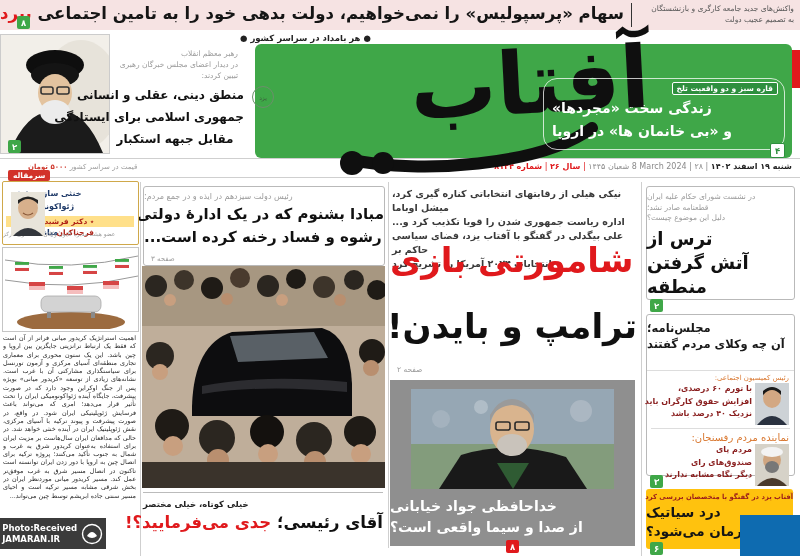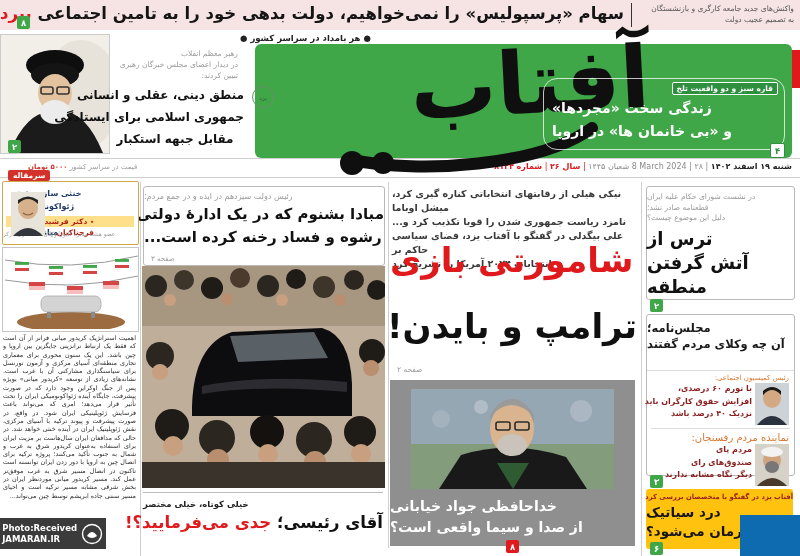--- a/index.html
+++ b/index.html
@@ -172,21 +172,21 @@
   <div class="c b" style="margin-top:2px;font-size:13.5px;line-height:19px;color:#151515">
     <div>درد سیاتیک</div>
     <div>چگونه درمان می‌شود؟</div>
   </div>
 </div>
 <div class="badge" style="left:650px;top:542px">۶</div>
 <div class="abs" style="left:740px;top:515px;width:60px;height:41px;background:#0e6bb0;z-index:7"></div>
 
 <div class="abs c" style="left:392px;top:187px;width:245px;font-size:9.5px;line-height:14px;color:#3a3a3a;font-weight:bold">
   <div>نیکی هیلی از رقابتهای انتخاباتی کناره گیری کرد، میشل اوباما</div>
-  <div>نامزد ریاست جمهوری شدن را قویا تکذیب کرد و...</div>
+  <div>اداره ریاست جمهوری شدن را قویا تکذیب کرد و...</div>
   <div>علی بیگدلی در گفتگو با آفتاب یزد، فضای سیاسی حاکم بر</div>
   <div>انتخابات ۲۰۲۴ آمریکا را تشریح کرد</div>
 </div>
 <div class="abs c b nowrap" style="left:390px;top:240px;width:247px;font-size:34px;color:#e0191c">شامورتی بازی</div>
 <div class="abs c b nowrap" style="left:390px;top:306px;width:247px;font-size:34px;color:#101010">ترامپ و بایدن!</div>
 <div class="abs gray" style="left:397px;top:365px;font-size:7.5px">صفحه ۲</div>
 
 <div class="abs" style="left:390px;top:380px;width:245px;height:166px;background:#8f8f8f">
   <svg width="203" height="100" viewBox="0 0 203 100" style="position:absolute;left:21px;top:9px">
     <rect width="203" height="100" fill="#96a7b4"></rect>

